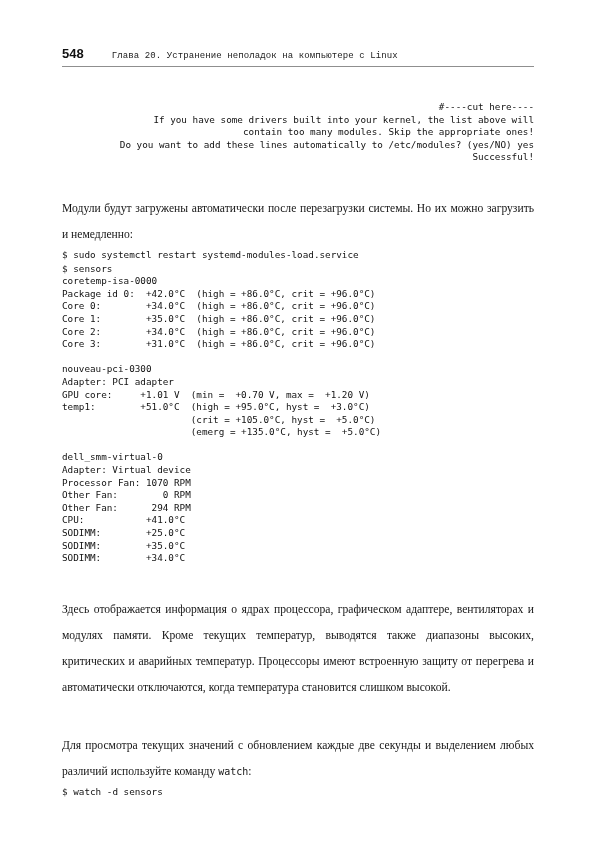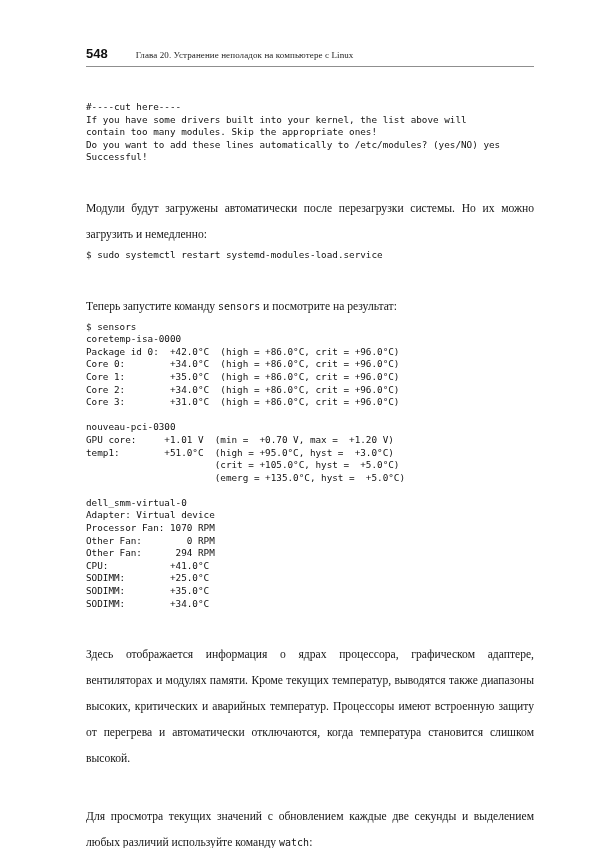--- a/index.html
+++ b/index.html
@@ -7,51 +7,51 @@
   body {
     width: 600px;
     height: 848px;
     overflow: hidden;
     font-family: "Liberation Serif", serif;
     color: #151515;
   }
   .page {
     width: 600px;
     height: 848px;
-    padding: 46px 66px 0 86px;
+    padding: 46px 66px 0 62px;
   }
   .page-header {
     display: flex;
     align-items: baseline;
     gap: 28px;
   }
   .page-number {
     font-family: "Liberation Sans", sans-serif;
     font-weight: bold;
     font-size: 13px;
     color: #111;
   }
   .chapter-title {
-    font-family: Liberation Serif, serif;
+    font-family: Liberation Mono, monospace;
     font-size: 9px;
     color: #222;
     letter-spacing: 0.1px;
   }
   .header-rule {
     border-top: 1px solid #8f8f8f;
     margin-top: 5px;
   }
   .code-block {
     font-family: "DejaVu Sans Mono", monospace;
     font-size: 9.3px;
     line-height: 12.6px;
     color: #111;
     margin-top: 1px;
   }
-  .code-block.first { margin-top: 34px; }
+  .code-block.first { margin-top: 34px; text-align: right; }
   .code-line { white-space: pre; min-height: 12.6px; }
   .code-line .b { font-weight: normal; }
   .body-text {
     font-size: 11.6px;
     line-height: 26px;
     text-align: justify;
     margin-top: 32px;
     color: #151515;
   }
   .inline-code {
@@ -77,32 +77,32 @@
       <div class="code-line"><span>Do you want to add these lines automatically to /etc/modules? (yes/NO) </span><span class="b">yes</span></div>
       <div class="code-line"><span class="b">Successful!</span></div>
     </div>
 
   <p class="body-text">Модули будут загружены автоматически после перезагрузки системы. Но их можно загрузить и немедленно:</p>
 
   <div class="code-block">
       <div class="code-line"><span>$ </span><span class="b">sudo systemctl restart systemd-modules-load.service</span></div>
     </div>
 
-  <p class="body-text"><span>Теперь запустите команду </span><code class="inline-code">sensors</code><span> и посмотрите на результат:</span></p>
 
   <div class="code-block">
       <div class="code-line"><span>$ </span><span class="b">sensors</span></div>
       <div class="code-line"><span>coretemp-isa-0000</span></div>
       <div class="code-line"><span>Package id 0:  +42.0°C  (high = +86.0°C, crit = +96.0°C)</span></div>
       <div class="code-line"><span>Core 0:        +34.0°C  (high = +86.0°C, crit = +96.0°C)</span></div>
       <div class="code-line"><span>Core 1:        +35.0°C  (high = +86.0°C, crit = +96.0°C)</span></div>
       <div class="code-line"><span>Core 2:        +34.0°C  (high = +86.0°C, crit = +96.0°C)</span></div>
       <div class="code-line"><span>Core 3:        +31.0°C  (high = +86.0°C, crit = +96.0°C)</span></div>
       <div class="code-line"><span></span></div>
       <div class="code-line"><span>nouveau-pci-0300</span></div>
+      <div class="code-line"><span>Adapter: PCI adapter</span></div>
       <div class="code-line"><span>GPU core:     +1.01 V  (min =  +0.70 V, max =  +1.20 V)</span></div>
       <div class="code-line"><span>temp1:        +51.0°C  (high = +95.0°C, hyst =  +3.0°C)</span></div>
       <div class="code-line"><span>                       (crit = +105.0°C, hyst =  +5.0°C)</span></div>
       <div class="code-line"><span>                       (emerg = +135.0°C, hyst =  +5.0°C)</span></div>
       <div class="code-line"><span></span></div>
       <div class="code-line"><span>dell_smm-virtual-0</span></div>
       <div class="code-line"><span>Adapter: Virtual device</span></div>
       <div class="code-line"><span>Processor Fan: 1070 RPM</span></div>
       <div class="code-line"><span>Other Fan:        0 RPM</span></div>
       <div class="code-line"><span>Other Fan:      294 RPM</span></div>

